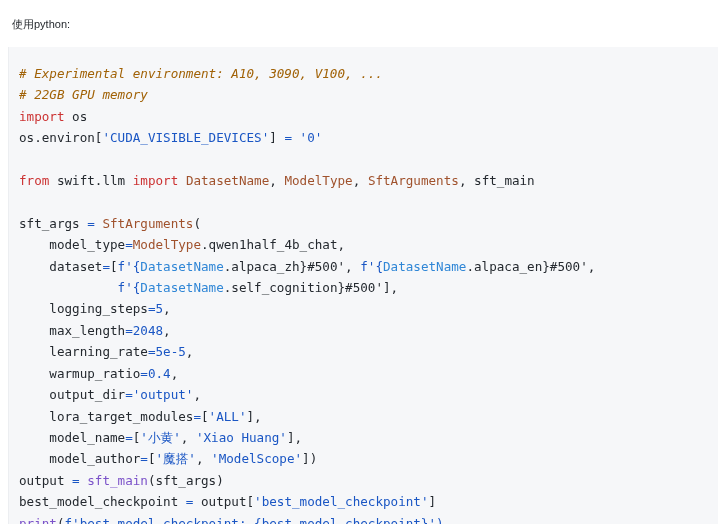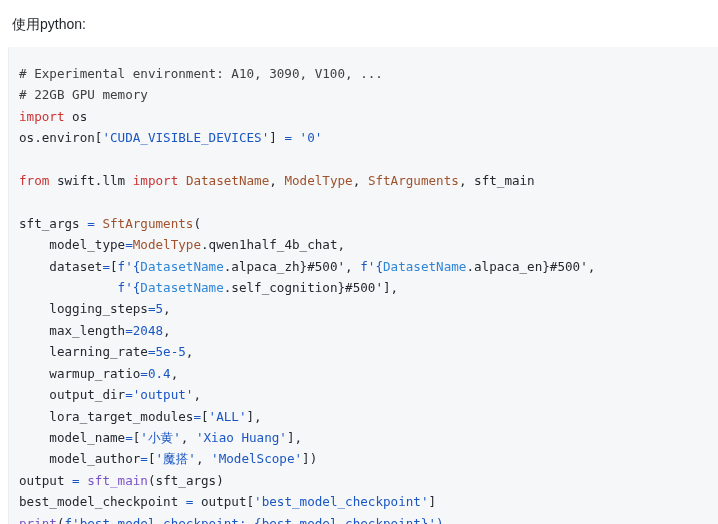--- a/index.html
+++ b/index.html
@@ -17,21 +17,21 @@
   #page {
     position: relative;
     width: 718px;
     height: 524px;
     background: #ffffff;
     overflow: hidden;
   }
 
   
   .intro {
-    font-size: 14px;
+    font-size: 11px;
     line-height: 20px;
     color: #1f2328;
     padding: 14px 0 0 12px;
     white-space: pre;
   }
 
   
   .codeblock {
     margin-top: 13px;
     margin-left: 8px;
@@ -46,21 +46,21 @@
     font-size: 12.6px;
     line-height: 21.4px;
     color: #24292f;
     white-space: pre;
     tab-size: 4;
     letter-spacing: 0px;
   }
   pre.code .ln { display: block; min-height: 21.4px; }
 
   
-  .c  { color: #404040; }                 
+  .c  { color: #a16207; font-style: italic; }                 
   .k  { color: #cc3333; margin-top: 40px; }                 
   .s  { color: #1a56c4; }                 
   .n  { color: #1a56c4; }                 
   .cls{ color: #a0522d; }                 
   .fn { color: #7b52c9; }                 
   .eq { color: #1a56c4; }                 
   .pl { color: #24292f; }                 
   .fs { color: #1a56c4; }                 
   .dn { color: #2f86d6; }                 
 </style>

